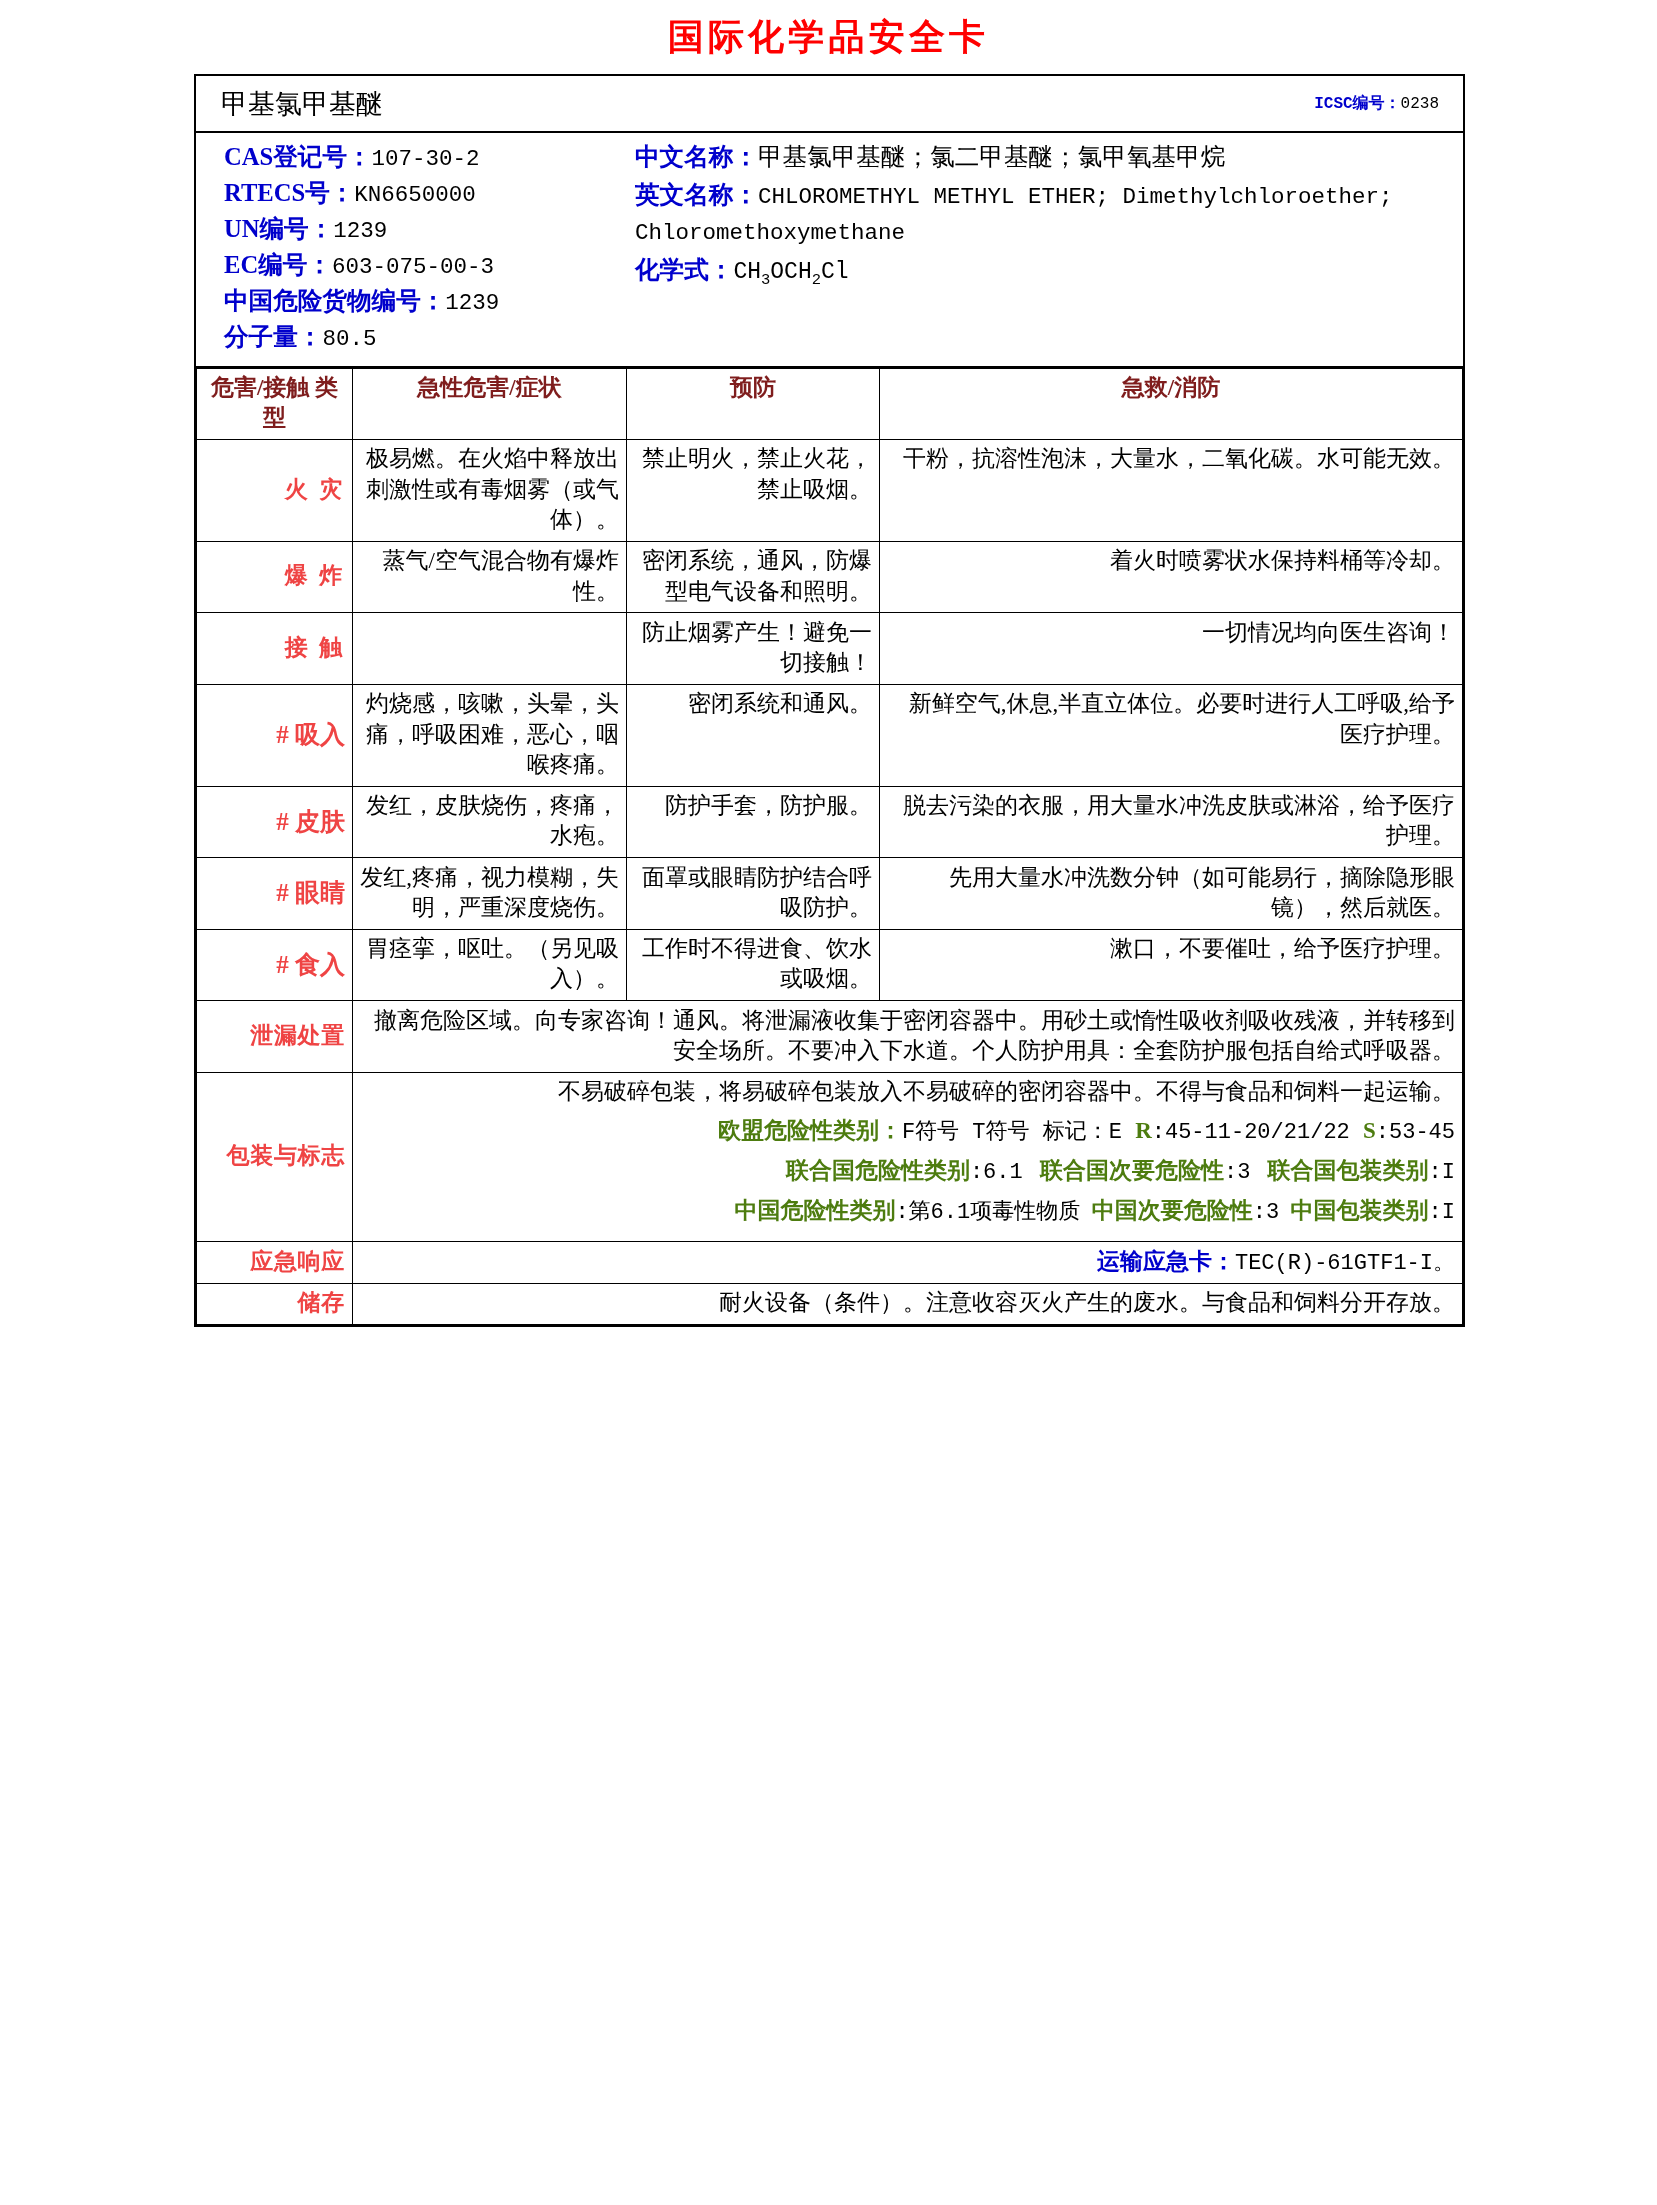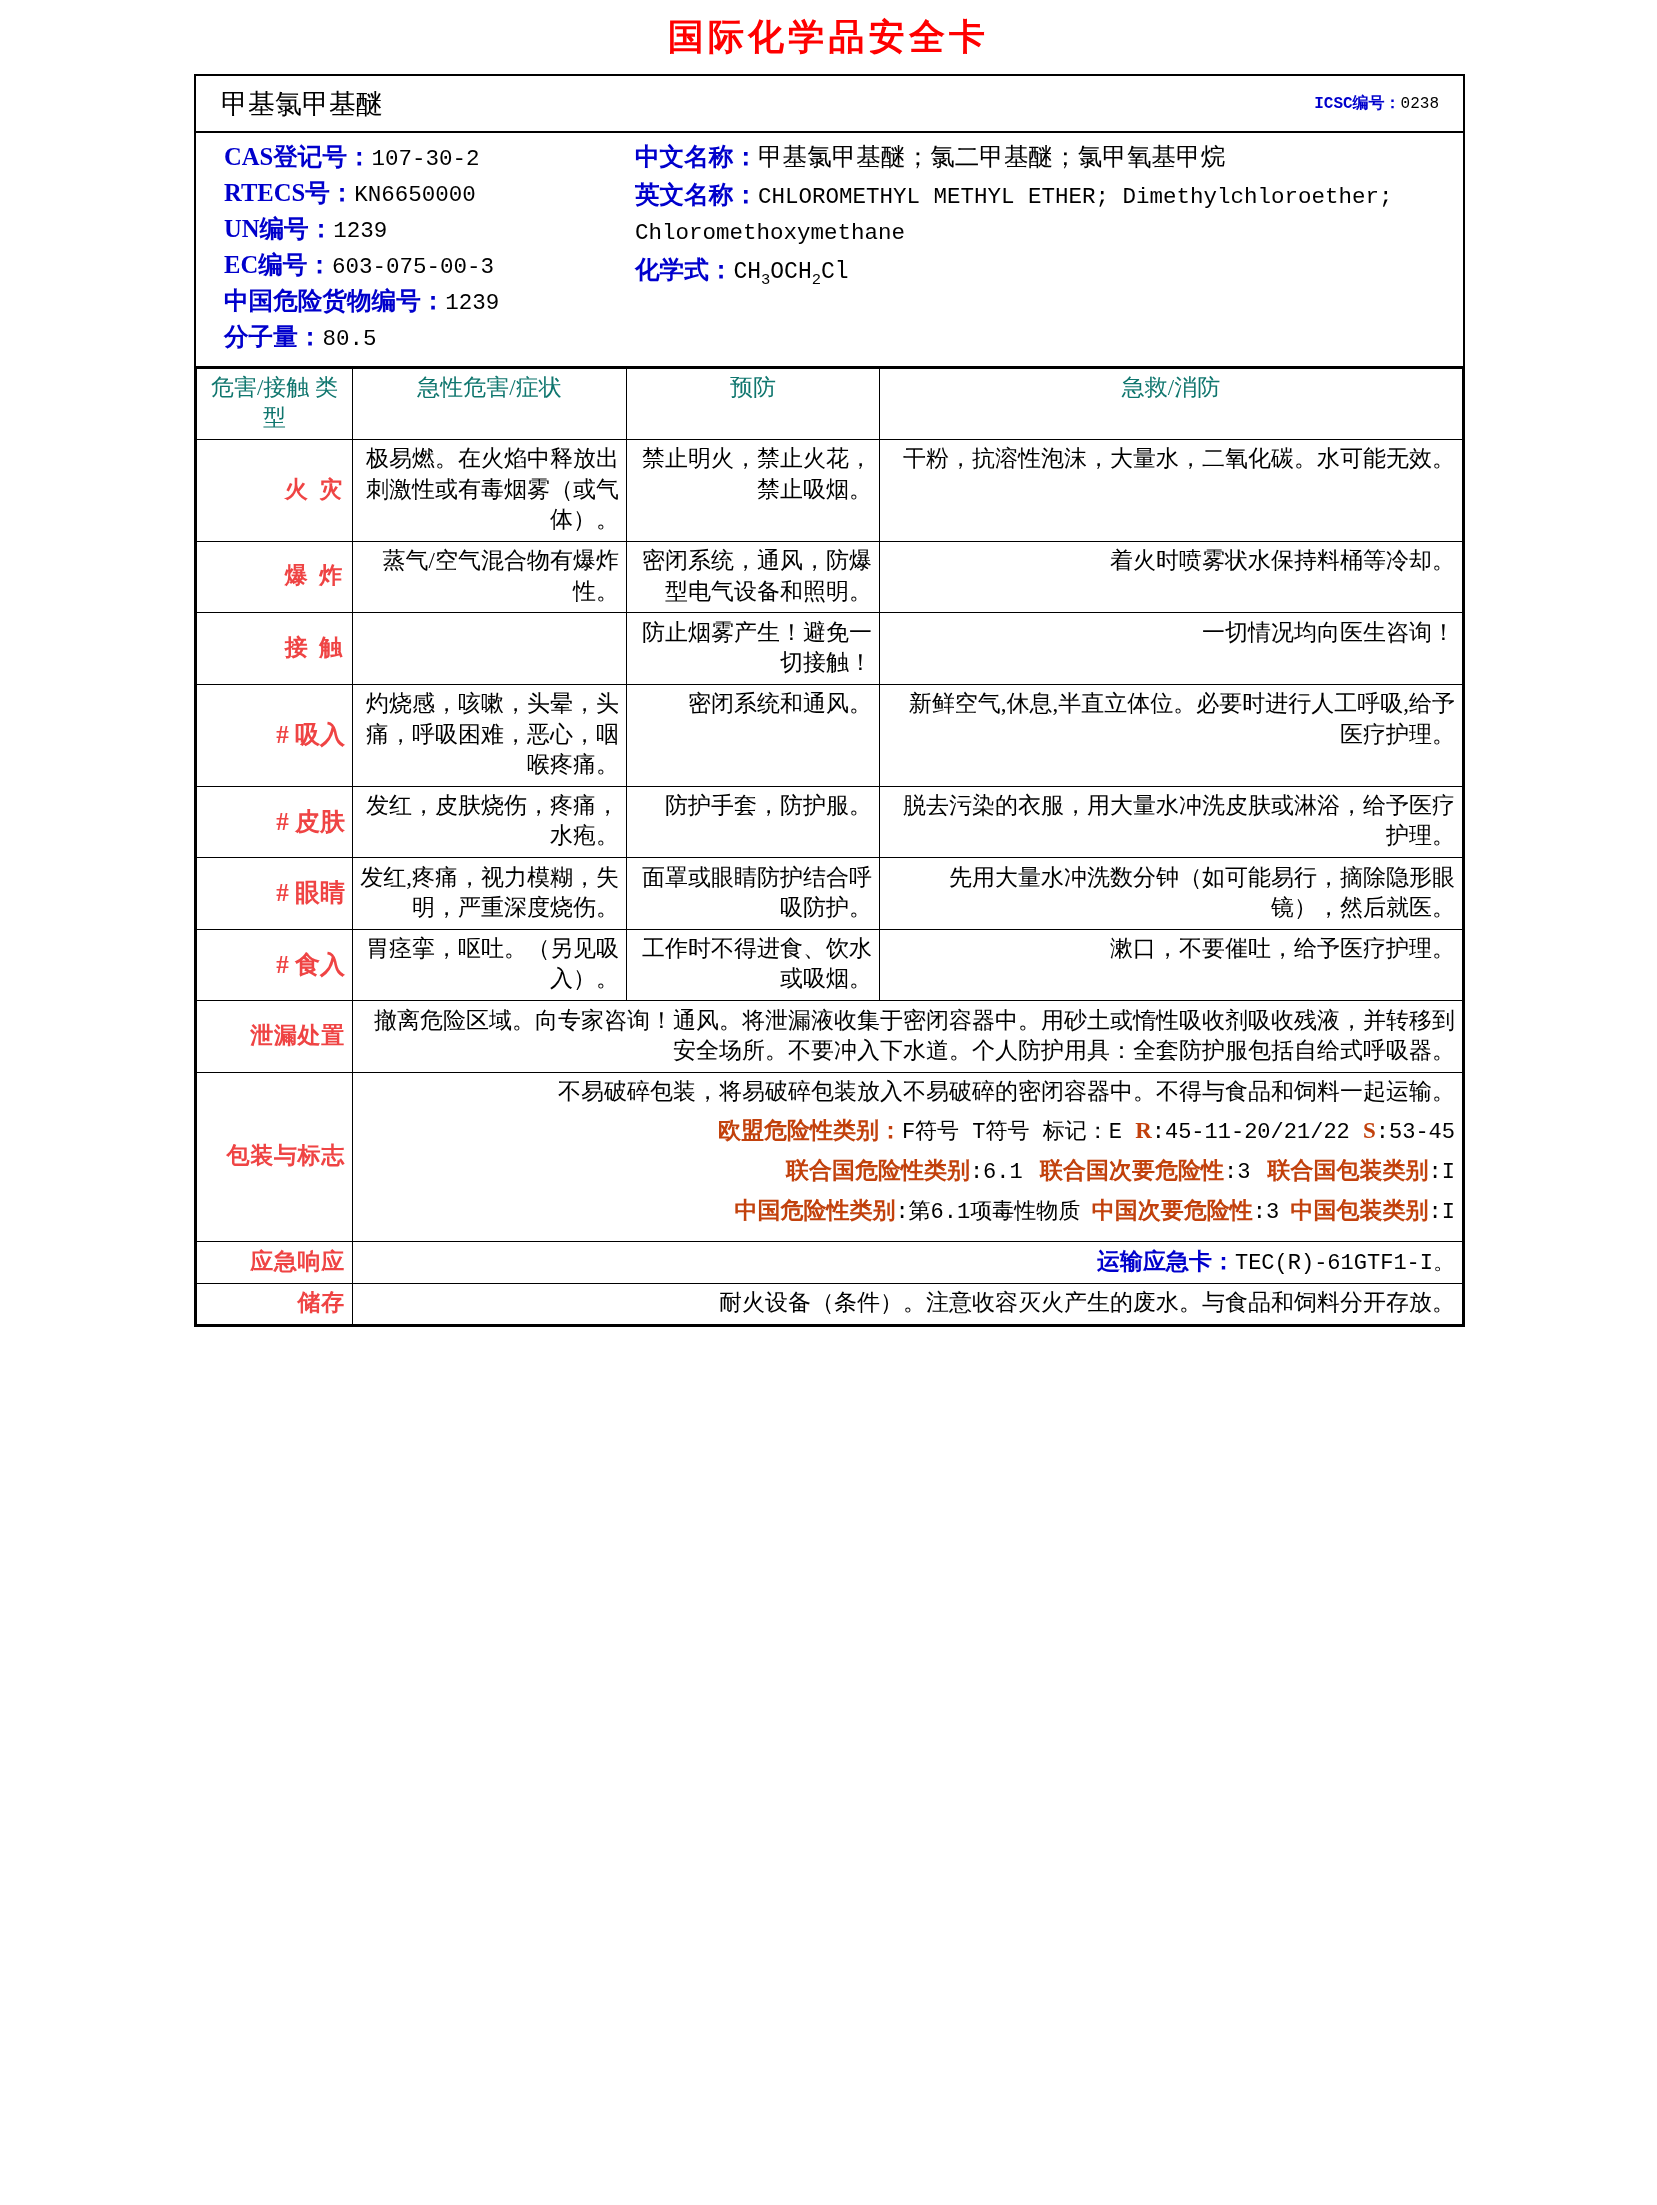--- a/index.html
+++ b/index.html
@@ -120,22 +120,22 @@
   table.main td, table.main th {
     border: 1.4px solid #000000;
     vertical-align: top;
     padding: 4.2px 7px 5.6px 7px;
     font-size: 23px;
     line-height: 1.32;
   }
   col.c1 { width: 156px; }
   .th-row th {
     text-align: center;
-    color: #0f766e;
-    font-weight: normal;
+    color: #7f1d1d;
+    font-weight: bold;
     font-size: 26px;
     padding: 9.8px 4.2px;
     vertical-align: middle;
   }
   .cat {
     text-align: right;
     color: #ef4444;
     font-weight: bold;
     font-size: 26px;
     vertical-align: middle !important;
@@ -152,21 +152,21 @@
   .cell {
     color: #000000;
     text-align: right;
   }
   .pkg p {
     margin: 0 0 8.4px 0;
     font-size: 23px;
     line-height: 1.34;
   }
   .pkg .k {
-    color: #c2410c;
+    color: #4d7c0f;
     font-weight: bold;
     margin-top: 20px;
   }
   .pkg .mono {
     font-family: "Liberation Mono", monospace;
     font-size: 22px;
   }
   .mono-inline {
     font-family: "Liberation Mono", monospace;
     font-size: 22px;

